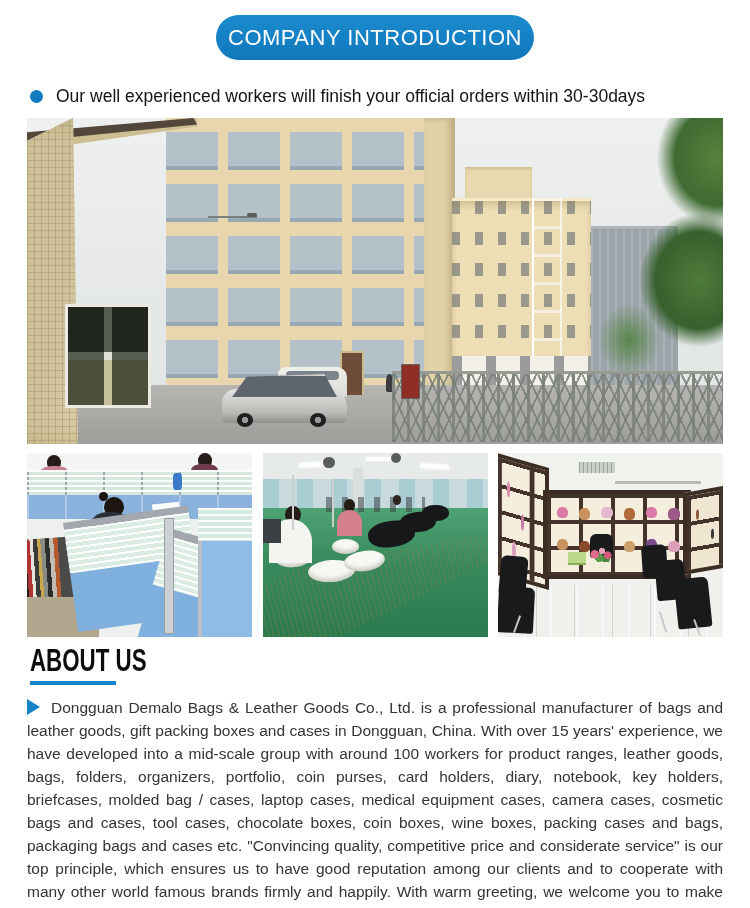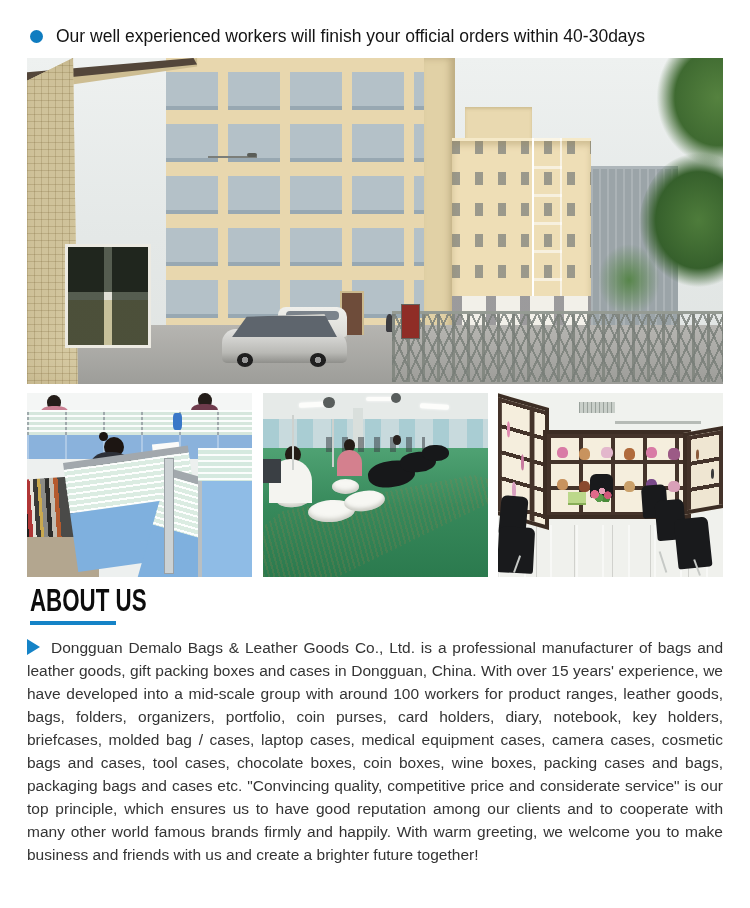--- a/index.html
+++ b/index.html
@@ -229,24 +229,27 @@
     text-align:justify;color:#343434;}
   .tri{display:inline-block;width:0;height:0;border-left:13px solid #1583c7;
     border-top:8px solid transparent;border-bottom:8px solid transparent;
     margin-right:11px;vertical-align:-2px;}
 </style>
 </head>
 <body>
 
 <div>
 
+  <div class="badge">
+    <span>COMPANY INTRODUCTION</span>
+  </div>
 
   <div class="hl">
     <span class="dot"></span>
-    <span class="hl-text">Our well experienced workers will finish your official orders within 40-30days</span>
+    <span class="hl-text">Our well experienced workers will finish your official orders within 30-30days</span>
   </div>
 
   
   <div class="mp">
     <div class="abs mp-bldg-center"></div>
     <div class="abs mp-tower"></div>
     <div class="abs mp-penthouse"></div>
     <div class="abs mp-bldg-right"></div>
     <div class="abs mp-bluestripe"></div>
     <div class="abs mp-shopfront"></div>

